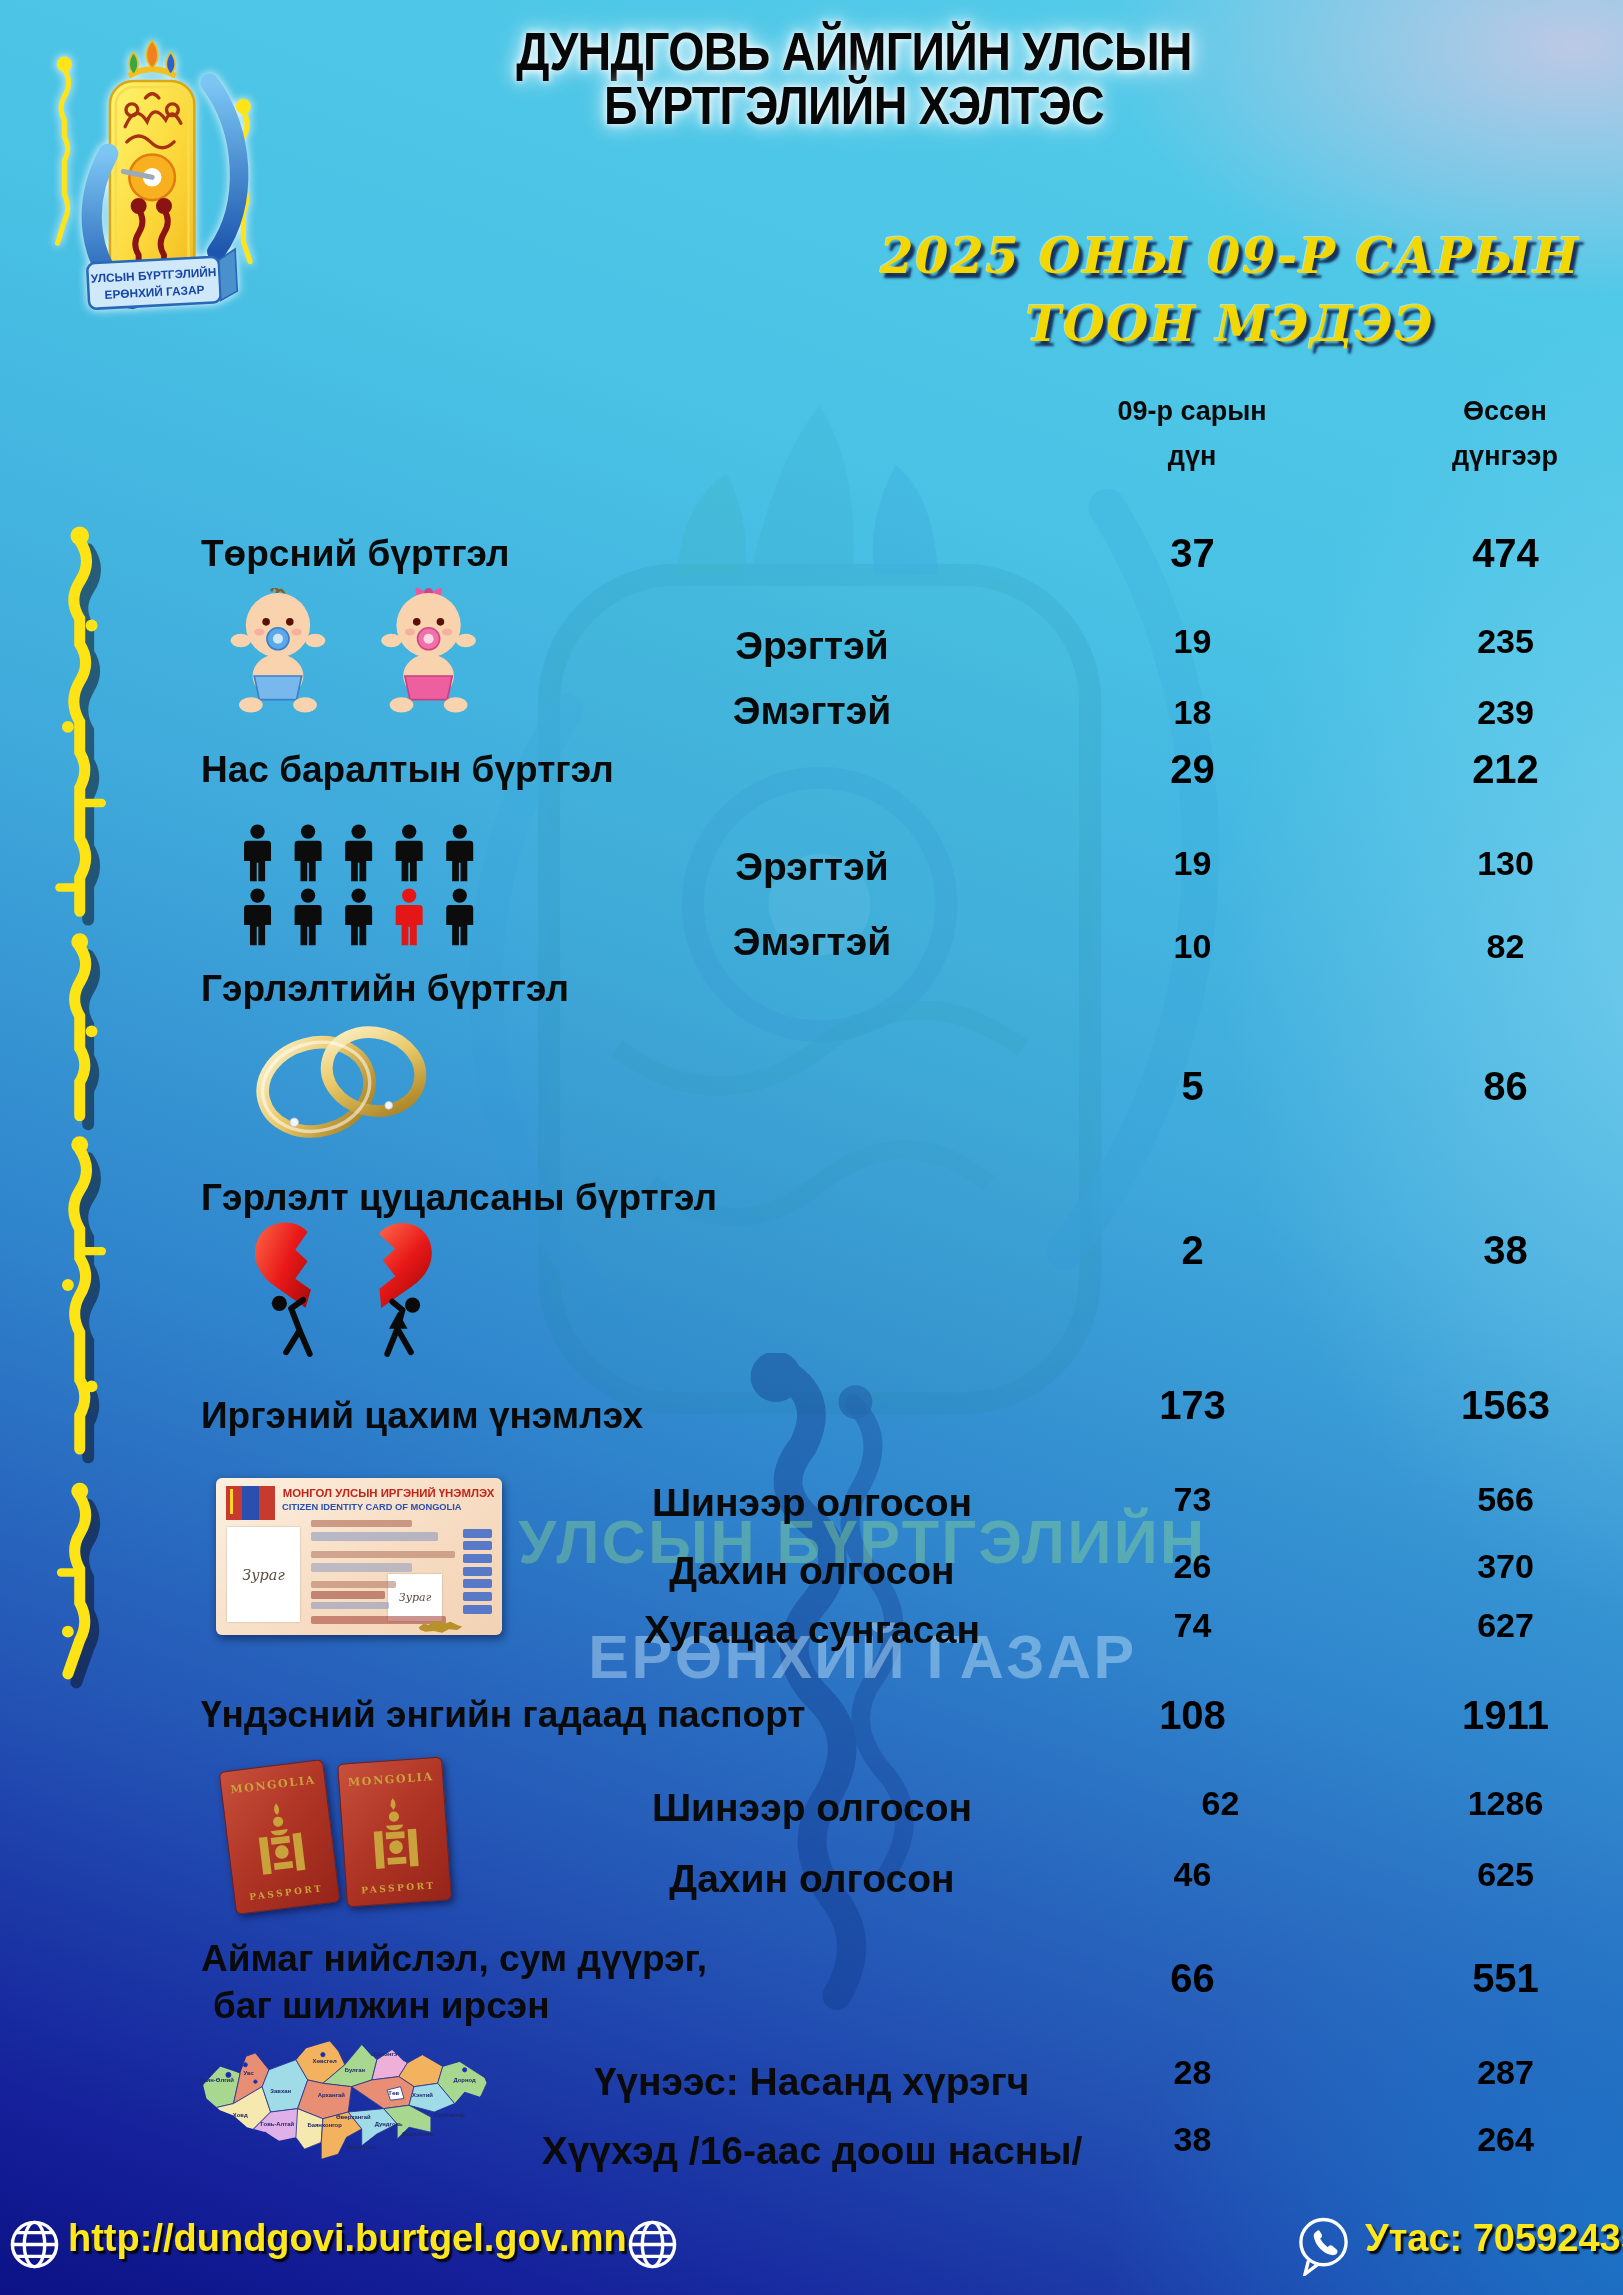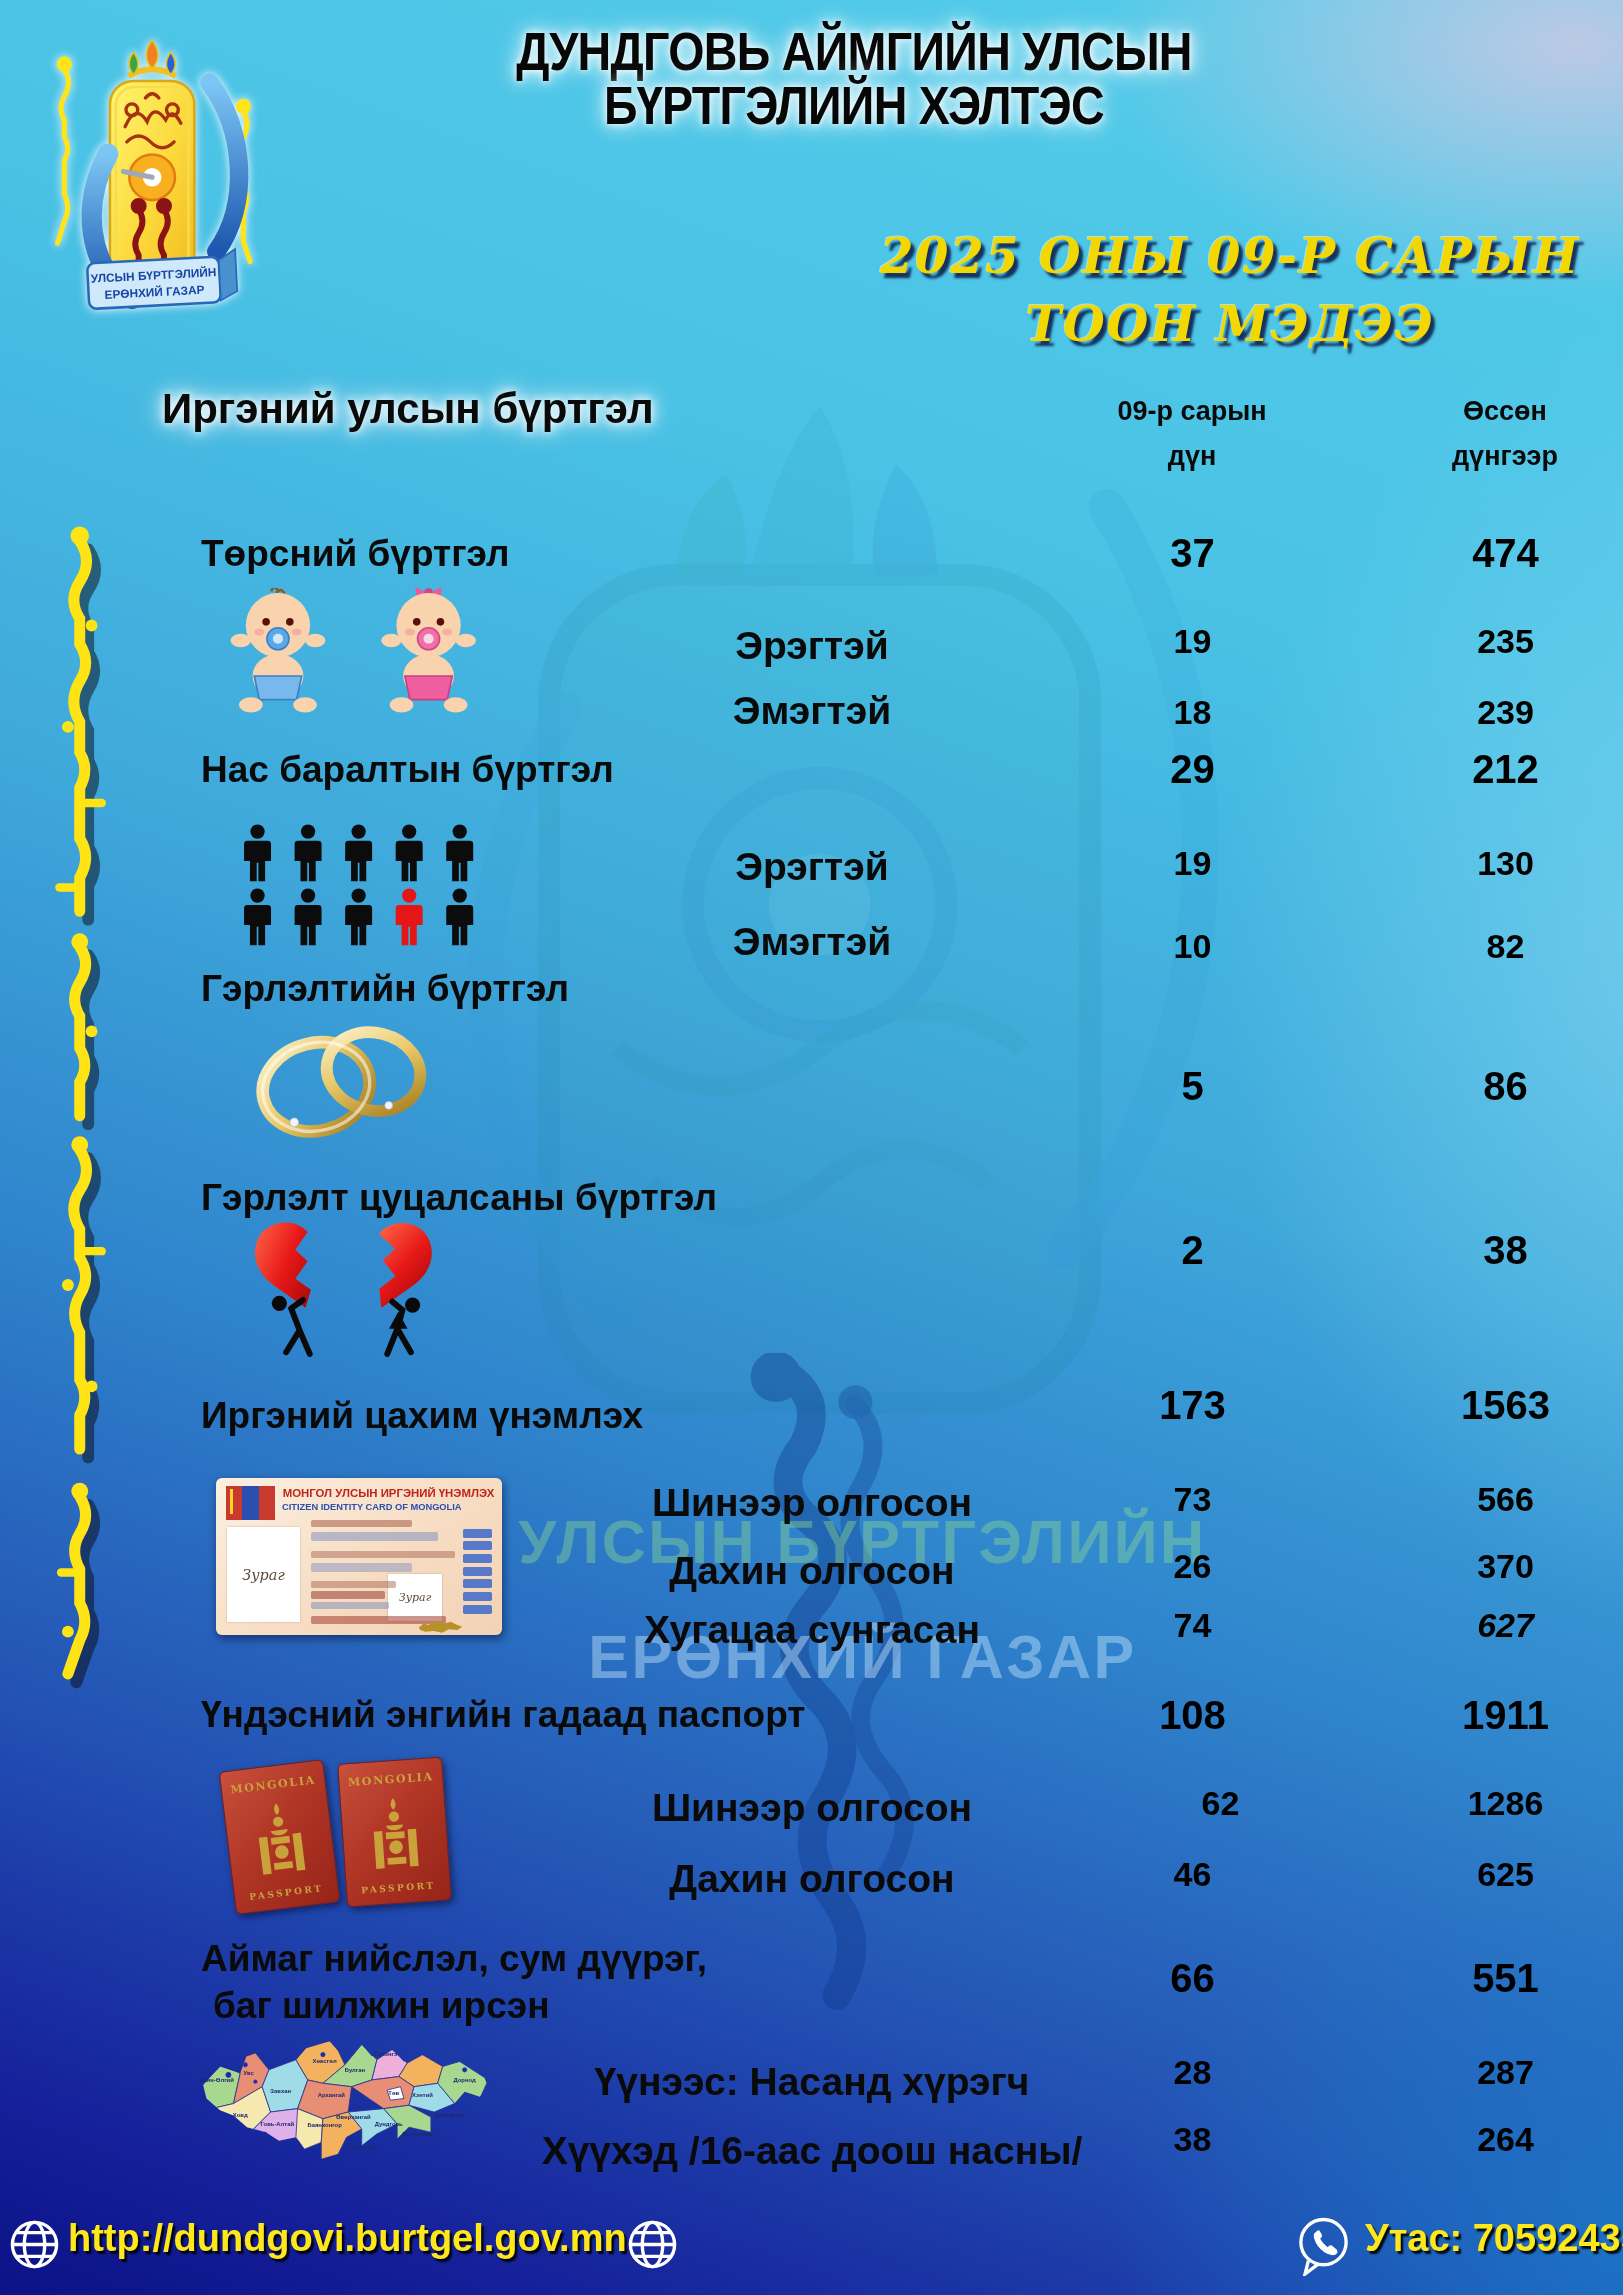--- a/index.html
+++ b/index.html
@@ -182,21 +182,20 @@
 
   <div class="abs main-title">
     <div>ДУНДГОВЬ АЙМГИЙН УЛСЫН</div>
     <div>БҮРТГЭЛИЙН ХЭЛТЭС</div>
   </div>
   <div class="abs subtitle">
     <div>2025 ОНЫ 09-Р САРЫН</div>
     <div>ТООН МЭДЭЭ</div>
   </div>
 
-  <div class="abs section-title">Иргэний улсын бүртгэл</div>
   <div class="abs colhead" style="left:1061px;top:396px;">
     <div>09-р сарын</div>
     <div style="margin-top:13.5px;">дүн</div>
   </div>
   <div class="abs colhead" style="left:1374px;top:396px;">
     <div>Өссөн</div>
     <div style="margin-top:13.5px;">дүнгээр</div>
   </div>
 
   <svg class="abs" style="left:222px;top:588px;" width="271" height="132" viewBox="0 0 320 156">
@@ -463,21 +462,21 @@
       <div class="abs val big" style="left: 1074px; top: 1383px;">173</div>
       <div class="abs val big" style="left: 1387px; top: 1383px;">1563</div>
       <div class="abs row-label sub" style="top: 1481px;">Шинээр олгосон</div>
       <div class="abs val" style="left: 1074px; top: 1480px;">73</div>
       <div class="abs val" style="left: 1387px; top: 1480px;">566</div>
       <div class="abs row-label sub" style="top: 1549px;">Дахин олгосон</div>
       <div class="abs val" style="left: 1074px; top: 1547px;">26</div>
       <div class="abs val" style="left: 1387px; top: 1547px;">370</div>
       <div class="abs row-label sub" style="top: 1608px;">Хугацаа сунгасан</div>
       <div class="abs val" style="left: 1074px; top: 1606px;">74</div>
-      <div class="abs val" style="left: 1387px; top: 1606px; font-style: italic;">627</div>
+      <div class="abs val" style="left: 1387px; top: 1606px;">627</div>
       <div class="abs row-label section" style="top: 1694px; left: 201px;">Үндэсний энгийн гадаад паспорт</div>
       <div class="abs val big" style="left: 1074px; top: 1693px;">108</div>
       <div class="abs val big" style="left: 1387px; top: 1693px;">1911</div>
       <div class="abs row-label sub" style="top: 1786px;">Шинээр олгосон</div>
       <div class="abs val" style="left: 1102px; top: 1784px;">62</div>
       <div class="abs val" style="left: 1387px; top: 1784px;">1286</div>
       <div class="abs row-label sub" style="top: 1857px;">Дахин олгосон</div>
       <div class="abs val" style="left: 1074px; top: 1855px;">46</div>
       <div class="abs val" style="left: 1387px; top: 1855px;">625</div>
       <div class="abs row-label section" style="top: 1938px; left: 201px;">Аймаг нийслэл, сум дүүрэг,</div>

